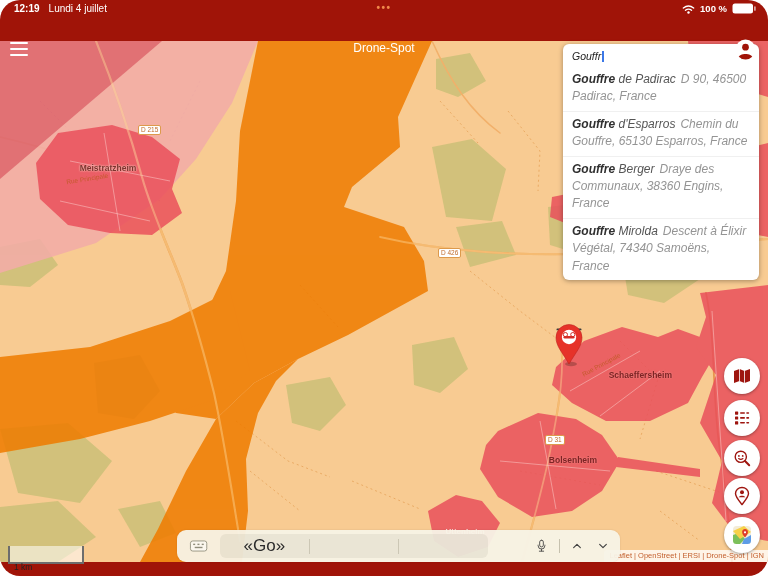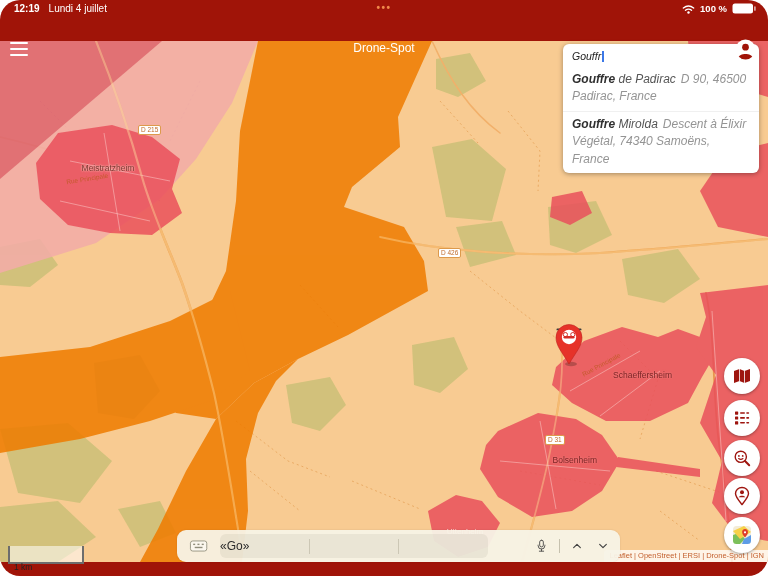--- a/index.html
+++ b/index.html
@@ -18,21 +18,21 @@
   
   #header{position:absolute;top:17px;left:0;right:0;height:24px;z-index:30;margin-top:21px;}
   #hamburger{position:absolute;left:10px;top:4px;width:18px;height:14px;display:flex;flex-direction:column;justify-content:space-between;cursor:pointer;}
   #hamburger span{display:block;height:2.3px;background:#fff;border-radius:1px;}
   #app-title{position:absolute;left:0;right:0;top:3px;text-align:center;color:#fff;font-size:12px;font-weight:500;}
   #profile{position:absolute;right:11px;top:0px;width:23px;height:23px;cursor:pointer;}
   
   #map-wrap{position:absolute;top:41px;left:0;width:768px;height:521px;background:#f8cb92;z-index:0;}
   #map-svg{position:absolute;top:0;left:0;}
   #map-overlay{position:absolute;top:0;left:0;width:768px;height:521px;pointer-events:none;z-index:2;}
-  .town-label{position:absolute;font-size:8.5px;font-weight:400;color:#7d332e;text-align:center;text-shadow:0 0 2px rgba(250,200,190,.9),0 0 2px rgba(250,200,190,.9);}
+  .town-label{position:absolute;font-size:8.5px;font-weight:700;color:#7d332e;text-align:center;text-shadow:0 0 2px rgba(250,200,190,.9),0 0 2px rgba(250,200,190,.9);}
   .town-label.on-red{color:#7c2424;text-shadow:0 0 2px rgba(245,150,150,.8);text-align:right;}
   .town-label.white{color:rgba(255,236,230,.95);text-shadow:none;font-size:8px;}
   .street-label{position:absolute;font-size:6.5px;color:#c05a28;white-space:nowrap;opacity:.9;}
   .shield{position:absolute;font-size:6.5px;color:#c06a28;background:#fff;border:1px solid #dd9a4c;border-radius:2px;padding:0 2px;line-height:8px;height:10px;}
   
   #search-panel{position:absolute;top:44px;left:563px;width:196px;background:#fff;border-radius:6px;
     box-shadow:0 1px 5px rgba(0,0,0,.35);z-index:20;overflow:hidden;font-style:italic;}
   #search-row{display:flex;align-items:center;padding:5px 8px 4px 9px;}
   #search-query{font-size:10.5px;color:#222;}
   #caret{display:inline-block;width:1.5px;height:11px;background:#3b78e7;margin-left:1px;vertical-align:-2px;animation:blink 1.1s infinite;}
@@ -43,21 +43,21 @@
   .sug .rest{color:#555;}
   .sug .addr{color:#949494;margin-left:5px;}
   
   .fab{position:absolute;right:8px;width:36px;height:36px;border-radius:50%;background:#fff;
     box-shadow:0 1px 3px rgba(0,0,0,.35);display:flex;align-items:center;justify-content:center;cursor:pointer;z-index:12;}
   
   #kb-bar{position:absolute;left:177px;top:530px;width:443px;height:32px;background:rgba(247,243,231,.95);
     border-radius:9px;z-index:10;display:flex;align-items:center;padding:0 10px;box-shadow:0 0 2px rgba(0,0,0,.12);}
   #kb-suggest{margin-left:9px;width:268px;height:24px;background:rgba(70,65,40,.07);border-radius:6px;
     display:flex;align-items:center;}
-  .kb-slot{flex:1;text-align:left;font-size:12px;color:#2b2b2b;}
+  .kb-slot{flex:1;text-align:center;font-size:17px;color:#2b2b2b;}
   .kb-sep{width:1px;height:15px;background:#ccc7b5;}
   .kb-pipe{width:1px;height:14px;background:#c6c1ae;margin:0 10px;}
   #kb-right{margin-left:auto;display:flex;align-items:center;}
   .kb-btn{cursor:pointer;display:flex;align-items:center;justify-content:center;padding:2px;}
   
   #scalebar{position:absolute;left:8px;top:546px;width:76px;height:13px;background:rgba(255,255,255,.55);
     border:2px solid #6d6d6d;border-top:none;font-size:8.5px;color:#222;padding:16px 0 0 4px;line-height:10px;z-index:6;}
   #attribution{position:absolute;right:0;top:550px;background:rgba(255,255,255,.78);font-size:7.5px;
     color:#c3602f;padding:1px 4px 2px 5px;z-index:6;border-radius:3px 0 0 0;}
 </style>
@@ -227,20 +227,26 @@
   <div id="search-panel">
     <div id="search-row">
       <span id="search-query">Gouffr</span>
         <span id="caret"></span>
       <span id="search-close">✕</span>
     </div>
     <div class="sug" style="border-top:none;">
       <span class="match">Gouffre</span><span class="rest"> de Padirac</span><span class="addr">D 90, 46500 Padirac, France</span>
     </div>
     <div class="sug">
+      <span class="match">Gouffre</span><span class="rest"> d'Esparros</span><span class="addr">Chemin du Gouffre, 65130 Esparros, France</span>
+    </div>
+    <div class="sug">
+      <span class="match">Gouffre</span><span class="rest"> Berger</span><span class="addr">Draye des Communaux, 38360 Engins, France</span>
+    </div>
+    <div class="sug">
       <span class="match">Gouffre</span><span class="rest"> Mirolda</span><span class="addr">Descent à Élixir Végétal, 74340 Samoëns, France</span>
     </div>
   </div>
 
   <div class="fab" style="top:358px;">
     <svg width="20" height="20" viewBox="0 0 20 20">
       <path d="M2,5 L7.5,3 L12.5,5 L18,3 L18,15 L12.5,17 L7.5,15 L2,17 Z" fill="#9e150f"></path>
       <path d="M7.5,3 L7.5,15 M12.5,5 L12.5,17" stroke="#fff" stroke-width="0.8"></path>
     </svg>
   </div>

